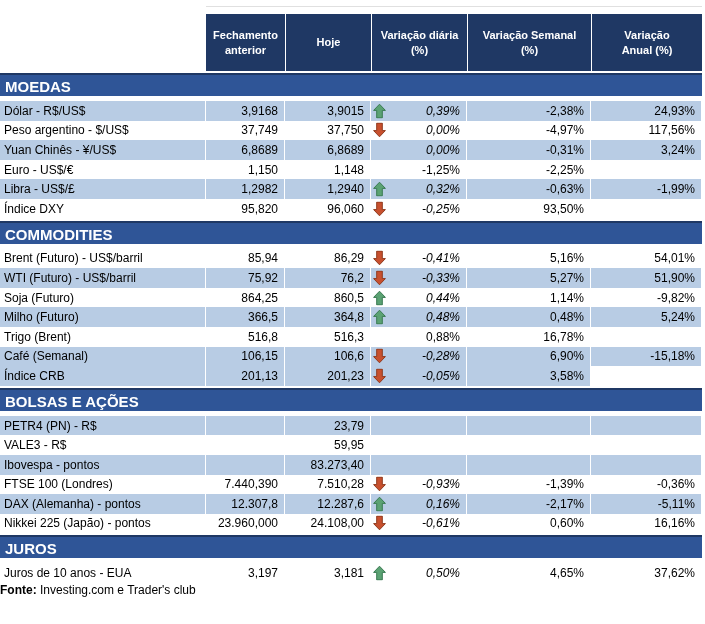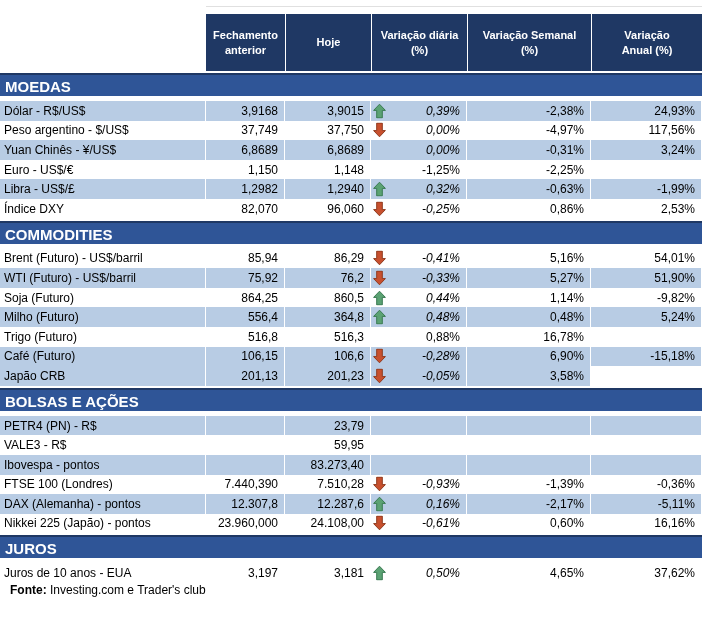--- a/index.html
+++ b/index.html
@@ -33,21 +33,21 @@
     font-size:12px; white-space:nowrap; overflow:hidden;
   }
   .blue .cell { background:var(--rowblue);text-align:center; }
   .cell.label { padding-left:4px; }
   .cell.num { justify-content:flex-end; padding-right:6px; }
   .cell.diaria { position:relative;font-style:italic; }
   .arrow { position:absolute; left:2px; top:50%; transform:translateY(-50%); width:13px; height:15px; }
   .arrow.down { transform:translateY(-50%) rotate(180deg); }
   .arrow svg { display:block; }
 
-  .fonte { margin-top:1px; padding-left:10px; font-size:12px; line-height:13px; }
+  .fonte { margin-top:1px; padding-left:0; font-size:12px; line-height:13px; }
   .fonte .b { font-weight:bold; }
 </style>
 </head>
 <body>
 
 <div class="page">
   <div class="top-line"></div>
   <div class="header-row">
     <div class="hcell empty"></div>
     <div class="hcell">Fechamento
@@ -120,32 +120,31 @@
                 <path d="M6.5 0.7 L12.4 6.9 H9.3 V14.4 H3.7 V6.9 H0.6 Z" fill="var(--green)" stroke="var(--greendk)" stroke-width="1" stroke-linejoin="round"></path>
               </svg>
             </span>
             <span>0,32%</span>
           </div>
           <div class="cell num">-0,63%</div>
           <div class="cell num">-1,99%</div>
         </div>
         <div class="row white">
           <div class="cell label">Índice DXY</div>
-          <div class="cell num">82,070</div>
+          <div class="cell num">95,820</div>
           <div class="cell num">96,060</div>
           <div class="cell num diaria">
             <span class="arrow down">
               <svg width="13" height="15" viewBox="0 0 13 15">
                 <path d="M6.5 0.7 L12.4 6.9 H9.3 V14.4 H3.7 V6.9 H0.6 Z" fill="var(--red)" stroke="var(--reddk)" stroke-width="1" stroke-linejoin="round"></path>
               </svg>
             </span>
             <span>-0,25%</span>
           </div>
-          <div class="cell num">0,86%</div>
-          <div class="cell num">2,53%</div>
+          <div class="cell num">93,50%</div>
         </div>
       </div>
       <div class="section-bar">COMMODITIES</div>
       <div class="rows">
         <div class="row white">
           <div class="cell label">Brent (Futuro) - US$/barril</div>
           <div class="cell num">85,94</div>
           <div class="cell num">86,29</div>
           <div class="cell num diaria">
             <span class="arrow down">
@@ -183,57 +182,57 @@
                 <path d="M6.5 0.7 L12.4 6.9 H9.3 V14.4 H3.7 V6.9 H0.6 Z" fill="var(--green)" stroke="var(--greendk)" stroke-width="1" stroke-linejoin="round"></path>
               </svg>
             </span>
             <span>0,44%</span>
           </div>
           <div class="cell num">1,14%</div>
           <div class="cell num">-9,82%</div>
         </div>
         <div class="row blue">
           <div class="cell label">Milho (Futuro)</div>
-          <div class="cell num">556,4</div>
+          <div class="cell num">366,5</div>
           <div class="cell num">364,8</div>
           <div class="cell num diaria">
             <span class="arrow up">
               <svg width="13" height="15" viewBox="0 0 13 15">
                 <path d="M6.5 0.7 L12.4 6.9 H9.3 V14.4 H3.7 V6.9 H0.6 Z" fill="var(--green)" stroke="var(--greendk)" stroke-width="1" stroke-linejoin="round"></path>
               </svg>
             </span>
             <span>0,48%</span>
           </div>
           <div class="cell num">0,48%</div>
           <div class="cell num">5,24%</div>
         </div>
         <div class="row white">
-          <div class="cell label">Trigo (Futuro)</div>
+          <div class="cell label">Trigo (Brent)</div>
           <div class="cell num">516,8</div>
           <div class="cell num">516,3</div>
           <div class="cell num">0,88%</div>
           <div class="cell num">16,78%</div>
         </div>
         <div class="row blue">
-          <div class="cell label">Café (Futuro)</div>
+          <div class="cell label">Café (Semanal)</div>
           <div class="cell num">106,15</div>
           <div class="cell num">106,6</div>
           <div class="cell num diaria">
             <span class="arrow down">
               <svg width="13" height="15" viewBox="0 0 13 15">
                 <path d="M6.5 0.7 L12.4 6.9 H9.3 V14.4 H3.7 V6.9 H0.6 Z" fill="var(--red)" stroke="var(--reddk)" stroke-width="1" stroke-linejoin="round"></path>
               </svg>
             </span>
             <span>-0,28%</span>
           </div>
           <div class="cell num">6,90%</div>
           <div class="cell num">-15,18%</div>
         </div>
         <div class="row blue">
-          <div class="cell label">Japão CRB</div>
+          <div class="cell label">Índice CRB</div>
           <div class="cell num">201,13</div>
           <div class="cell num">201,23</div>
           <div class="cell num diaria">
             <span class="arrow down">
               <svg width="13" height="15" viewBox="0 0 13 15">
                 <path d="M6.5 0.7 L12.4 6.9 H9.3 V14.4 H3.7 V6.9 H0.6 Z" fill="var(--red)" stroke="var(--reddk)" stroke-width="1" stroke-linejoin="round"></path>
               </svg>
             </span>
             <span>-0,05%</span>
           </div>

